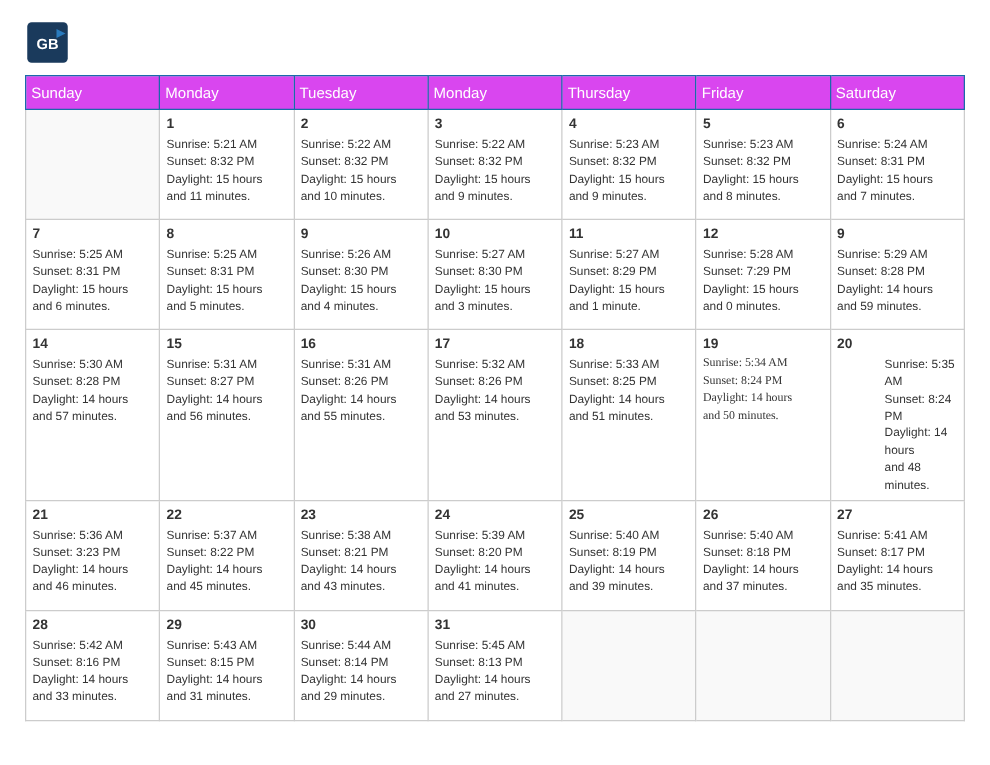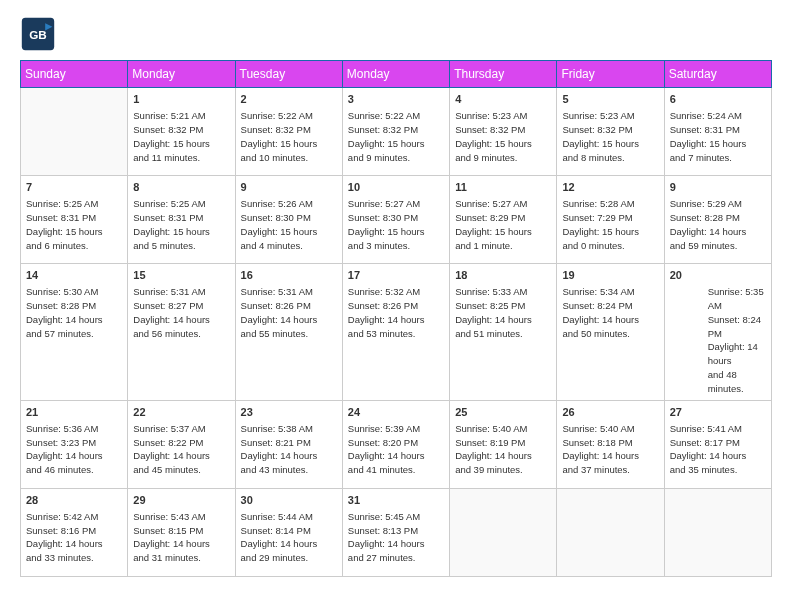--- a/index.html
+++ b/index.html
@@ -243,21 +243,21 @@
         </td>
         <td>
           <span class="day-number">18</span>
           <div class="cell-content" style="white-space: pre-line;">Sunrise: 5:33 AM
 Sunset: 8:25 PM
 Daylight: 14 hours
 and 51 minutes.</div>
         </td>
         <td>
           <span class="day-number">19</span>
-          <div class="cell-content" style="white-space: pre-line;">Sunrise: 5:34 AM
+          <div class="cell-content" style="white-space: pre-line; font-family: Liberation Serif, serif;">Sunrise: 5:34 AM
 Sunset: 8:24 PM
 Daylight: 14 hours
 and 50 minutes.</div>
         </td>
         <td>
           <span class="day-number">20</span>
           <div class="cell-content" style="white-space: pre-line; margin-left: 38px;">Sunrise: 5:35 AM
 Sunset: 8:24 PM
 Daylight: 14 hours
 and 48 minutes.</div>

